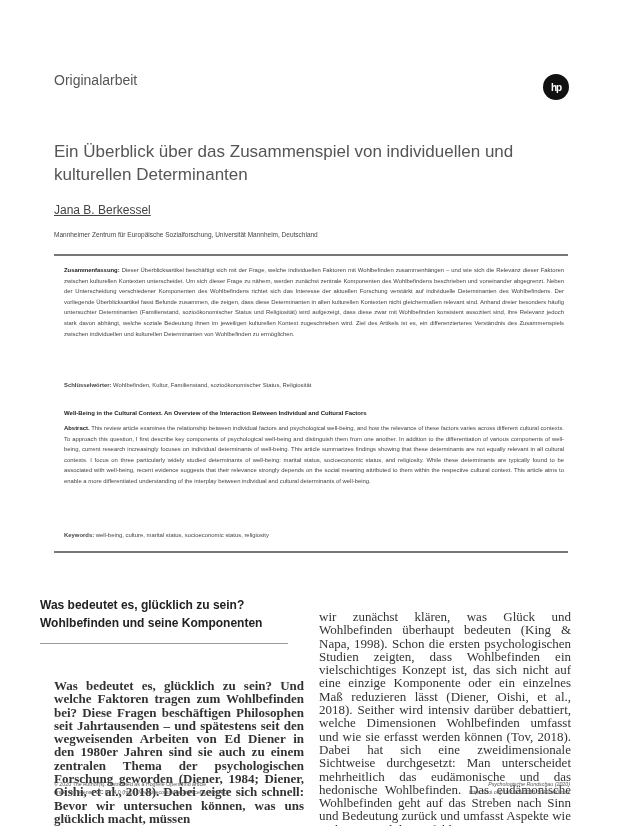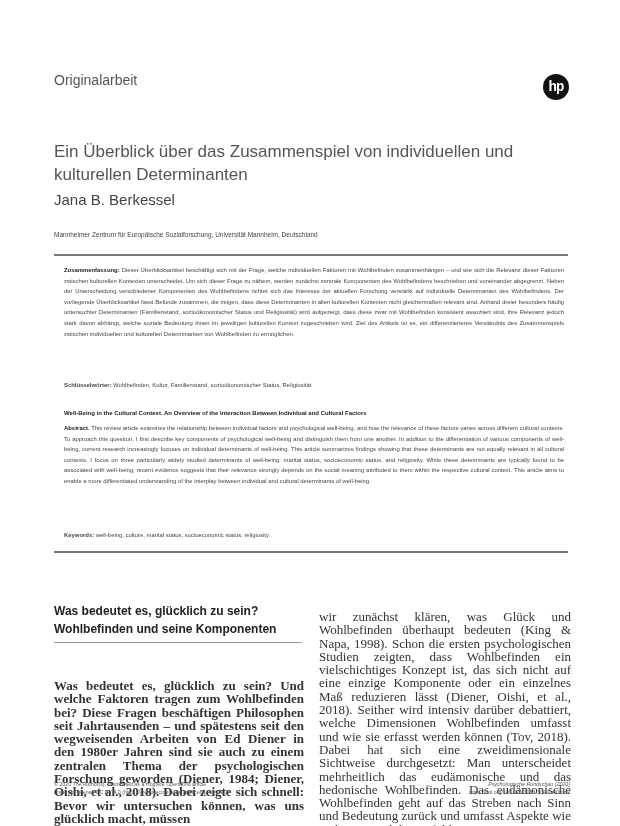--- a/index.html
+++ b/index.html
@@ -1,40 +1,40 @@
 <!DOCTYPE html>
 <html><head>
 <meta charset="utf-8">
 <style>
   html, body { margin: 0; padding: 0; background: #ffffff; }
   body { width: 620px; height: 826px; position: relative; overflow: hidden; color: #222; }
   .page { position: absolute; left: 0; top: 0; width: 620px; height: 826px; background: #fff; }
 
   .kicker { position: absolute; left: 54px; top: 72px; font-family: "Liberation Sans", sans-serif; font-size: 14px; color: #555; }
   .logo { position: absolute; left: 543px; top: 74px; width: 26px; height: 26px; border-radius: 50%; background: #111; display: flex; align-items: center; justify-content: center; }
-  .logo span { color: #fff; font-family: Liberation Mono, monospace; font-weight: bold; font-size: 14px; letter-spacing: -1px; }
+  .logo span { color: #fff; font-family: Liberation Sans, sans-serif; font-weight: bold; font-size: 10px; letter-spacing: -1px; }
 
   .title { position: absolute; left: 54px; top: 98px; font-family: "Liberation Serif", serif; font-weight: bold; font-size: 23px; color: #1a1a1a; letter-spacing: 0.1px; }
   .subtitle { position: absolute; left: 54px; top: 140px; width: 520px; font-family: Liberation Sans, sans-serif; font-size: 17px; line-height: 23px; color: #555; }
-  .author { position: absolute; left: 54px; top: 191px; font-family: "Liberation Sans", sans-serif; font-size: 15px; color: #444; }
+  .author { position: absolute; left: 54px; top: 203px; font-family: "Liberation Sans", sans-serif; font-size: 12px; color: #444; text-decoration: underline; }
   .affil { position: absolute; left: 54px; top: 231px; font-family: "Liberation Sans", sans-serif; font-size: 6.5px; color: #444; }
 
   .rule { position: absolute; left: 54px; width: 514px; height: 2px; background: #777; }
   .rule.r1 { top: 254px; }
   .rule.r2 { top: 551px; }
 
   .abs { position: absolute; left: 64px; width: 500px; font-family: "Liberation Sans", sans-serif; font-size: 5.9px; line-height: 10.6px; color: #444; text-align: justify; }
   .abs b { color: #222; }
   .abs-de { top: 265px; }
   .kw-de { position: absolute; left: 64px; top: 382px; font-family: "Liberation Sans", sans-serif; font-size: 5.9px; color: #444; }
   .en-title { position: absolute; left: 64px; top: 410px; font-family: "Liberation Sans", sans-serif; font-weight: bold; font-size: 6px; color: #222; }
   .abs-en { top: 423px; }
   .kw-en { position: absolute; left: 64px; top: 532px; font-family: "Liberation Sans", sans-serif; font-size: 5.9px; color: #444; }
 
-  .section-head { position: absolute; left: 54px; top: 596px; width: 248px; font-family: "Liberation Sans", sans-serif; font-weight: bold; font-size: 12px; line-height: 18px; color: #222; padding-bottom: 4px; border-bottom: 1.5px solid #999; margin-top: 6px; }
+  .section-head { position: absolute; left: 40px; top: 596px; width: 248px; font-family: "Liberation Sans", sans-serif; font-weight: bold; font-size: 12px; line-height: 18px; color: #222; padding-bottom: 11px; border-bottom: 1.5px solid #999; }
   .col { position: absolute; font-family: "Liberation Serif", serif; font-size: 13px; line-height: 13.3px; color: #333; text-align: justify; margin-top: 13px; }
   .col-left { left: 54px; top: 666px; width: 250px; font-weight: bold; }
   .col-right { left: 319px; top: 597px; width: 252px; }
 
   .foot-left { position: absolute; left: 54px; top: 780px; width: 260px; font-family: "Liberation Sans", sans-serif; font-size: 5.3px; line-height: 8px; color: #555; }
   .foot-right { position: absolute; right: 50px; top: 780px; width: 260px; text-align: right; font-family: "Liberation Sans", sans-serif; font-size: 5.3px; line-height: 8px; color: #555; }
   .foot-right .journal { font-style: italic; }
 </style>
 </head>
 <body>

